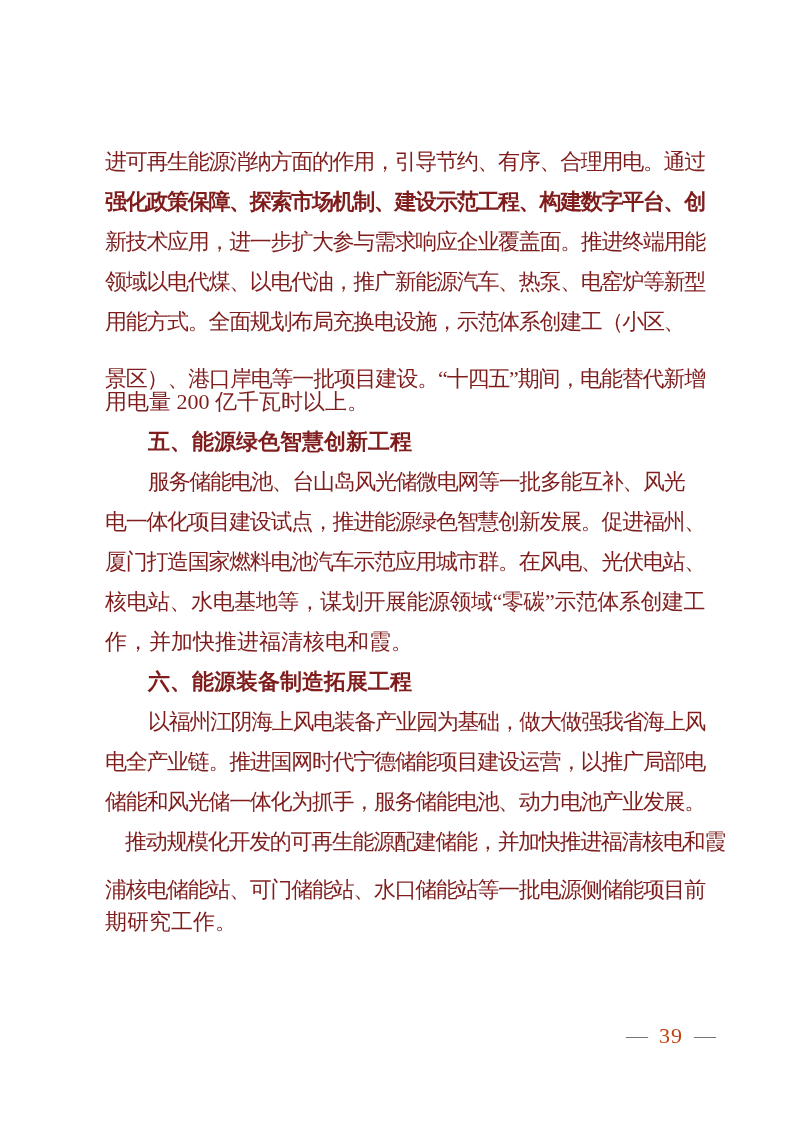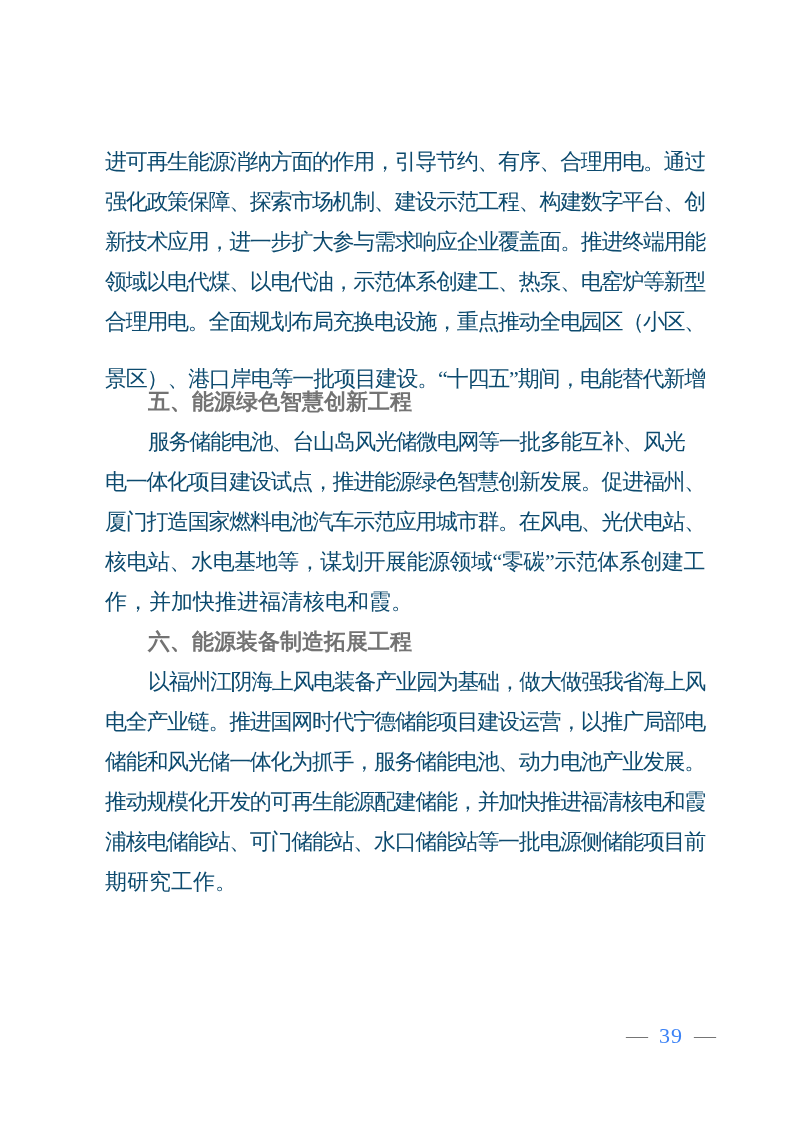--- a/index.html
+++ b/index.html
@@ -19,84 +19,85 @@
   .text-block {
     position: absolute;
     left: 105px;
     top: 142px;
     width: 600px;
   }
   .line {
     height: 40px;
     line-height: 40px;
     font-size: 22px;
-    color: #0c4a6e;
+    color: #7f1d1d;
     white-space: nowrap;
   }
   .line .t {
     display: inline-block;
     white-space: nowrap;
   }
   
   .line.body-indent,
   .line.heading {
     padding-left: 43px;
   }
   
   .line.heading {
     font-family: "Liberation Sans", "DejaVu Sans", sans-serif;
     font-weight: 700;
-    color: #737373;
+    color: #7f1d1d;
     font-size: 22px;
   }
   
   .footer {
     position: absolute;
     left: 626px;
     top: 1016px;
     height: 40px;
     display: flex;
     align-items: center;
     gap: 11px;
     font-size: 22px;
   }
   .footer .dash {
     color: #6f6f6f;
     transform: scaleY(0.85);
   }
   .footer .num {
-    color: #3b82f6;
+    color: #c2410c;
     letter-spacing: 1px;
   }
 </style>
 </head>
 <body>
 
 <div class="page">
 
   <div class="text-block">
 
   <div class="line body"><span class="t" style="letter-spacing: -1.31034px;">进可再生能源消纳方面的作用，引导节约、有序、合理用电。通过</span></div>
-      <div class="line body"><span class="t" style="letter-spacing: -1.31034px;">强化政策保障、探索市场机制、建设示范工程、构建数字平台、创</span></div>
+      <div class="line body"><span class="t" style="letter-spacing: -1.31034px; font-weight: bold;">强化政策保障、探索市场机制、建设示范工程、构建数字平台、创</span></div>
       <div class="line body"><span class="t" style="letter-spacing: -1.31034px;">新技术应用，进一步扩大参与需求响应企业覆盖面。推进终端用能</span></div>
-      <div class="line body"><span class="t" style="letter-spacing: -1.31034px;">领域以电代煤、以电代油，示范体系创建工、热泵、电窑炉等新型</span></div>
-      <div class="line body"><span class="t" style="letter-spacing: -1.31034px;">合理用电。全面规划布局充换电设施，重点推动全电园区（小区、</span></div>
+      <div class="line body"><span class="t" style="letter-spacing: -1.31034px;">领域以电代煤、以电代油，推广新能源汽车、热泵、电窑炉等新型</span></div>
+      <div class="line body"><span class="t" style="letter-spacing: -1.31034px;">用能方式。全面规划布局充换电设施，示范体系创建工（小区、</span></div>
       <div class="line body"><span class="t" style="letter-spacing: -1.18437px; margin-top: 17px;">景区）、港口岸电等一批项目建设。“十四五”期间，电能替代新增</span></div>
+      <div class="line body-end"><span class="t">用电量 200 亿千瓦时以上。</span></div>
       <div class="line heading"><span class="t">五、能源绿色智慧创新工程</span></div>
       <div class="line body-indent"><span class="t" style="letter-spacing: -1.37037px;">服务储能电池、台山岛风光储微电网等一批多能互补、风光</span></div>
       <div class="line body"><span class="t" style="letter-spacing: -1.31034px;">电一体化项目建设试点，推进能源绿色智慧创新发展。促进福州、</span></div>
       <div class="line body"><span class="t" style="letter-spacing: -1.31034px;">厦门打造国家燃料电池汽车示范应用城市群。在风电、光伏电站、</span></div>
       <div class="line body"><span class="t" style="letter-spacing: -0.466595px;">核电站、水电基地等，谋划开展能源领域“零碳”示范体系创建工</span></div>
       <div class="line body-end"><span class="t">作，并加快推进福清核电和霞。</span></div>
       <div class="line heading"><span class="t">六、能源装备制造拓展工程</span></div>
       <div class="line body-indent"><span class="t" style="letter-spacing: -1.37037px;">以福州江阴海上风电装备产业园为基础，做大做强我省海上风</span></div>
       <div class="line body"><span class="t" style="letter-spacing: -1.31034px;">电全产业链。推进国网时代宁德储能项目建设运营，以推广局部电</span></div>
       <div class="line body"><span class="t" style="letter-spacing: -1.31034px;">储能和风光储一体化为抓手，服务储能电池、动力电池产业发展。</span></div>
-      <div class="line body"><span class="t" style="letter-spacing: -1.31034px;">推动规模化开发的可再生能源配建储能，并加快推进福清核电和霞</span></div>
-      <div class="line body"><span class="t" style="letter-spacing: -1.31034px;">浦核电储能站、可门储能站、水口储能站等一批电源侧储能项目前</span></div>
+      <div class="line body"><span class="t" style="letter-spacing: -1.31034px; margin-left: 20px;">推动规模化开发的可再生能源配建储能，并加快推进福清核电和霞</span></div>
+      <div class="line body"><span class="t" style="letter-spacing: -1.31034px; margin-top: 8px;">浦核电储能站、可门储能站、水口储能站等一批电源侧储能项目前</span></div>
       <div class="line body-end"><span class="t">期研究工作。</span></div>
     </div>
 
   <div class="footer">
     <span class="dash">—</span>
     <span class="num">39</span>
     <span class="dash">—</span>
   </div>
 
 </div>

